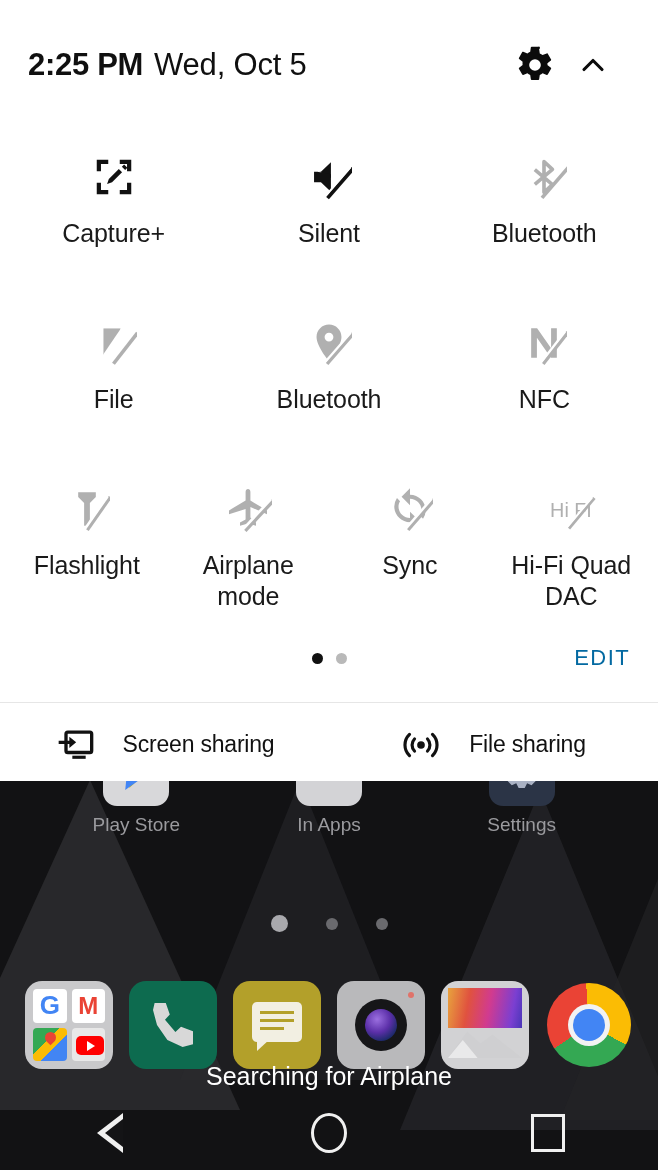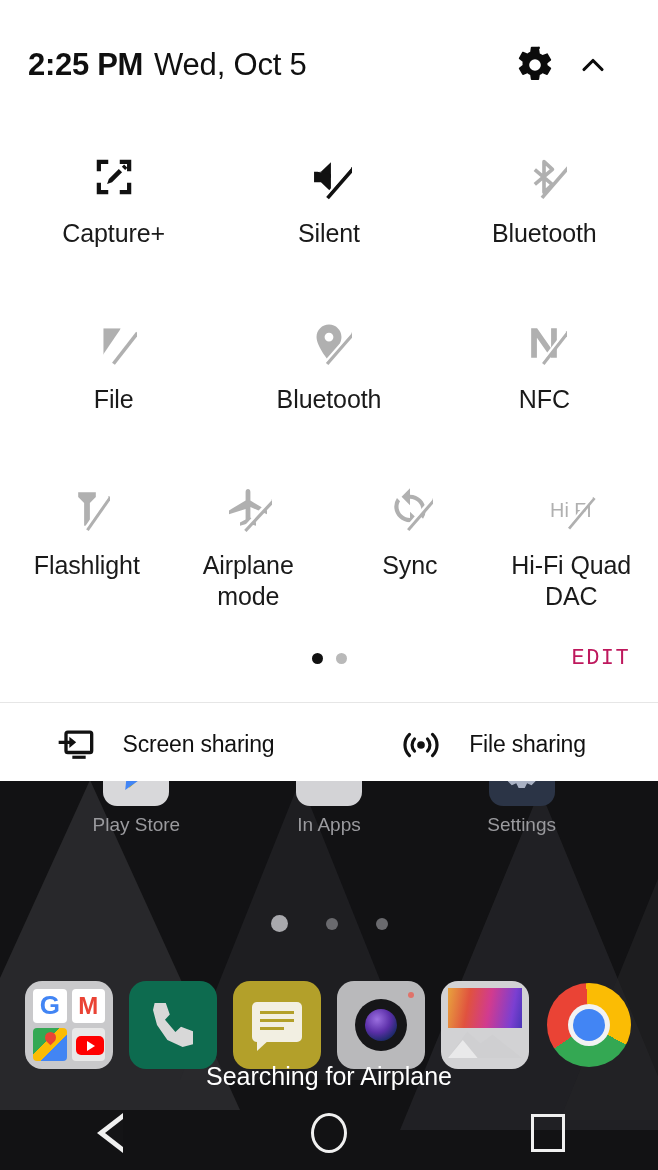--- a/index.html
+++ b/index.html
@@ -219,21 +219,21 @@
   #pager {
     height:60px; position:relative; display:flex;
     align-items:center; justify-content:center;
   }
   #dots { display:flex; gap:13px; align-items:center; }
   .qdot { width:11px; height:11px; border-radius:50%; }
   .qdot.on { background:#111111; }
   .qdot.off { background:#b9b9b9; }
   #edit-btn {
     position:absolute; right:28px; top:50%; transform:translateY(-50%);
-    font-size:22px; color:#be185d; letter-spacing:1.4px;font-family:Liberation Mono, monospace;
+    font-size:22px; color:#0369a1; letter-spacing:1.4px;
   }
 
   #share-row {
     margin-top:14px; border-top:1px solid #e6e6e6;
     height:84px; display:flex; align-items:center;
   }
   .share-item {
     flex:1; display:flex; align-items:center; justify-content:center; gap:28px;
   }
   .share-label { font-size:23px; color:#111111; letter-spacing:-.2px; }

